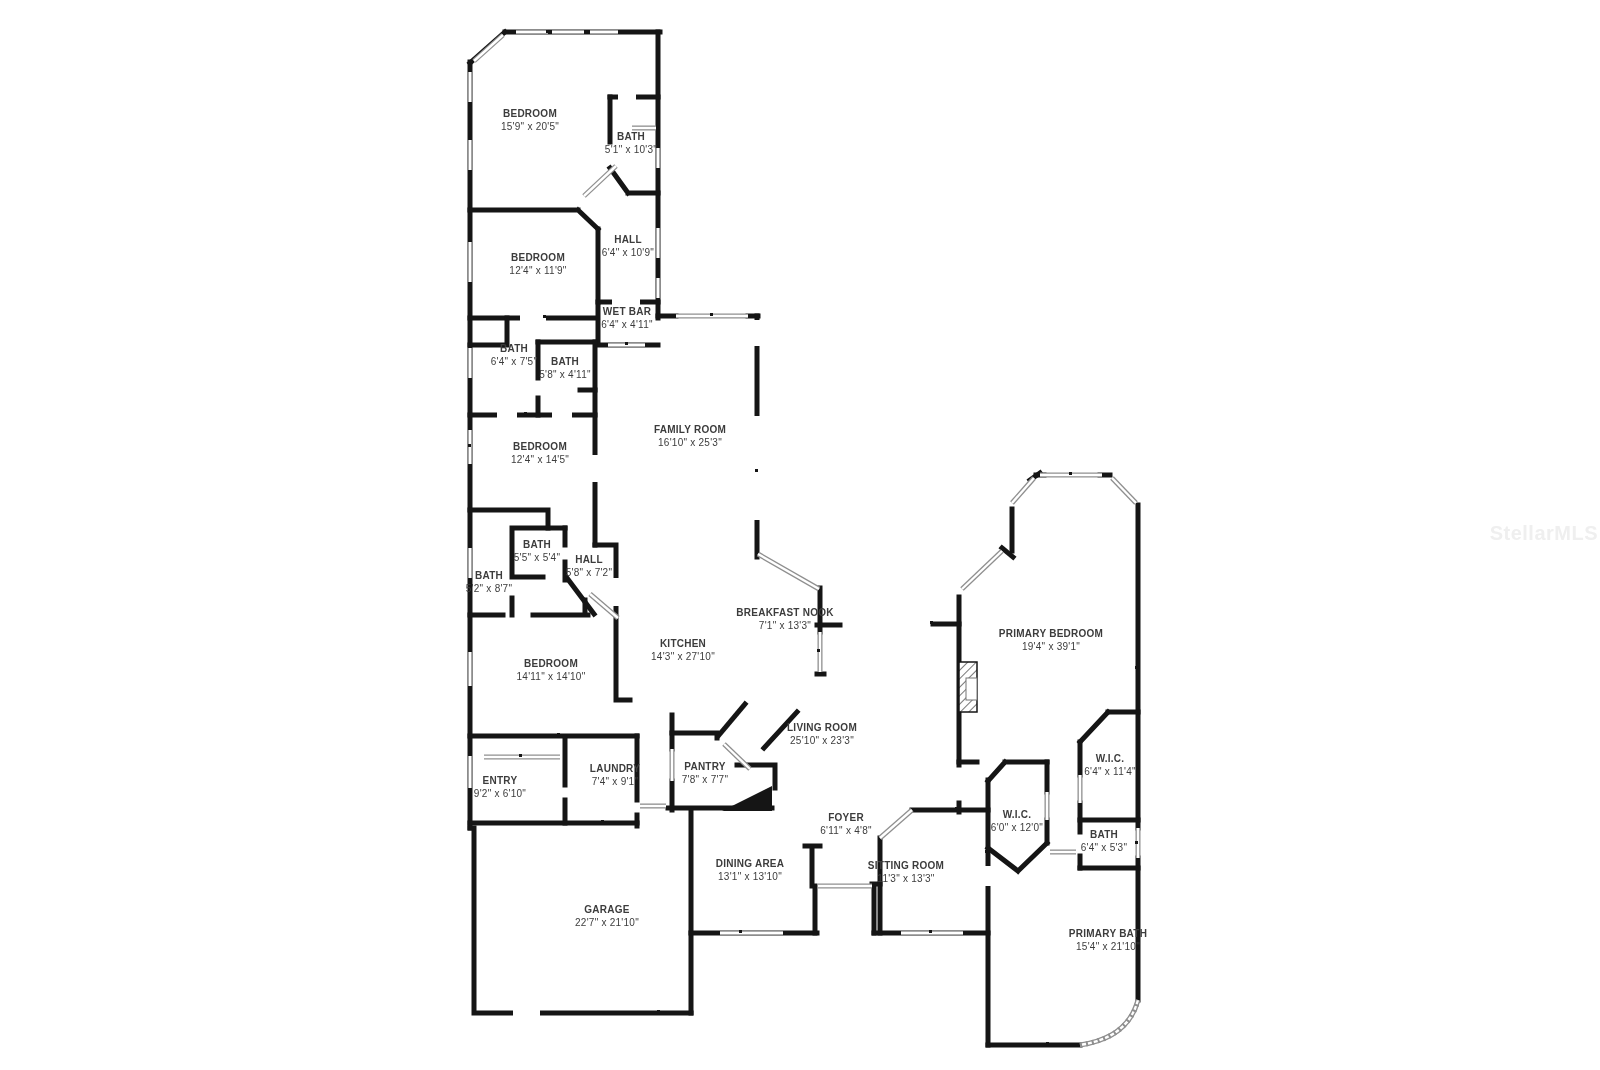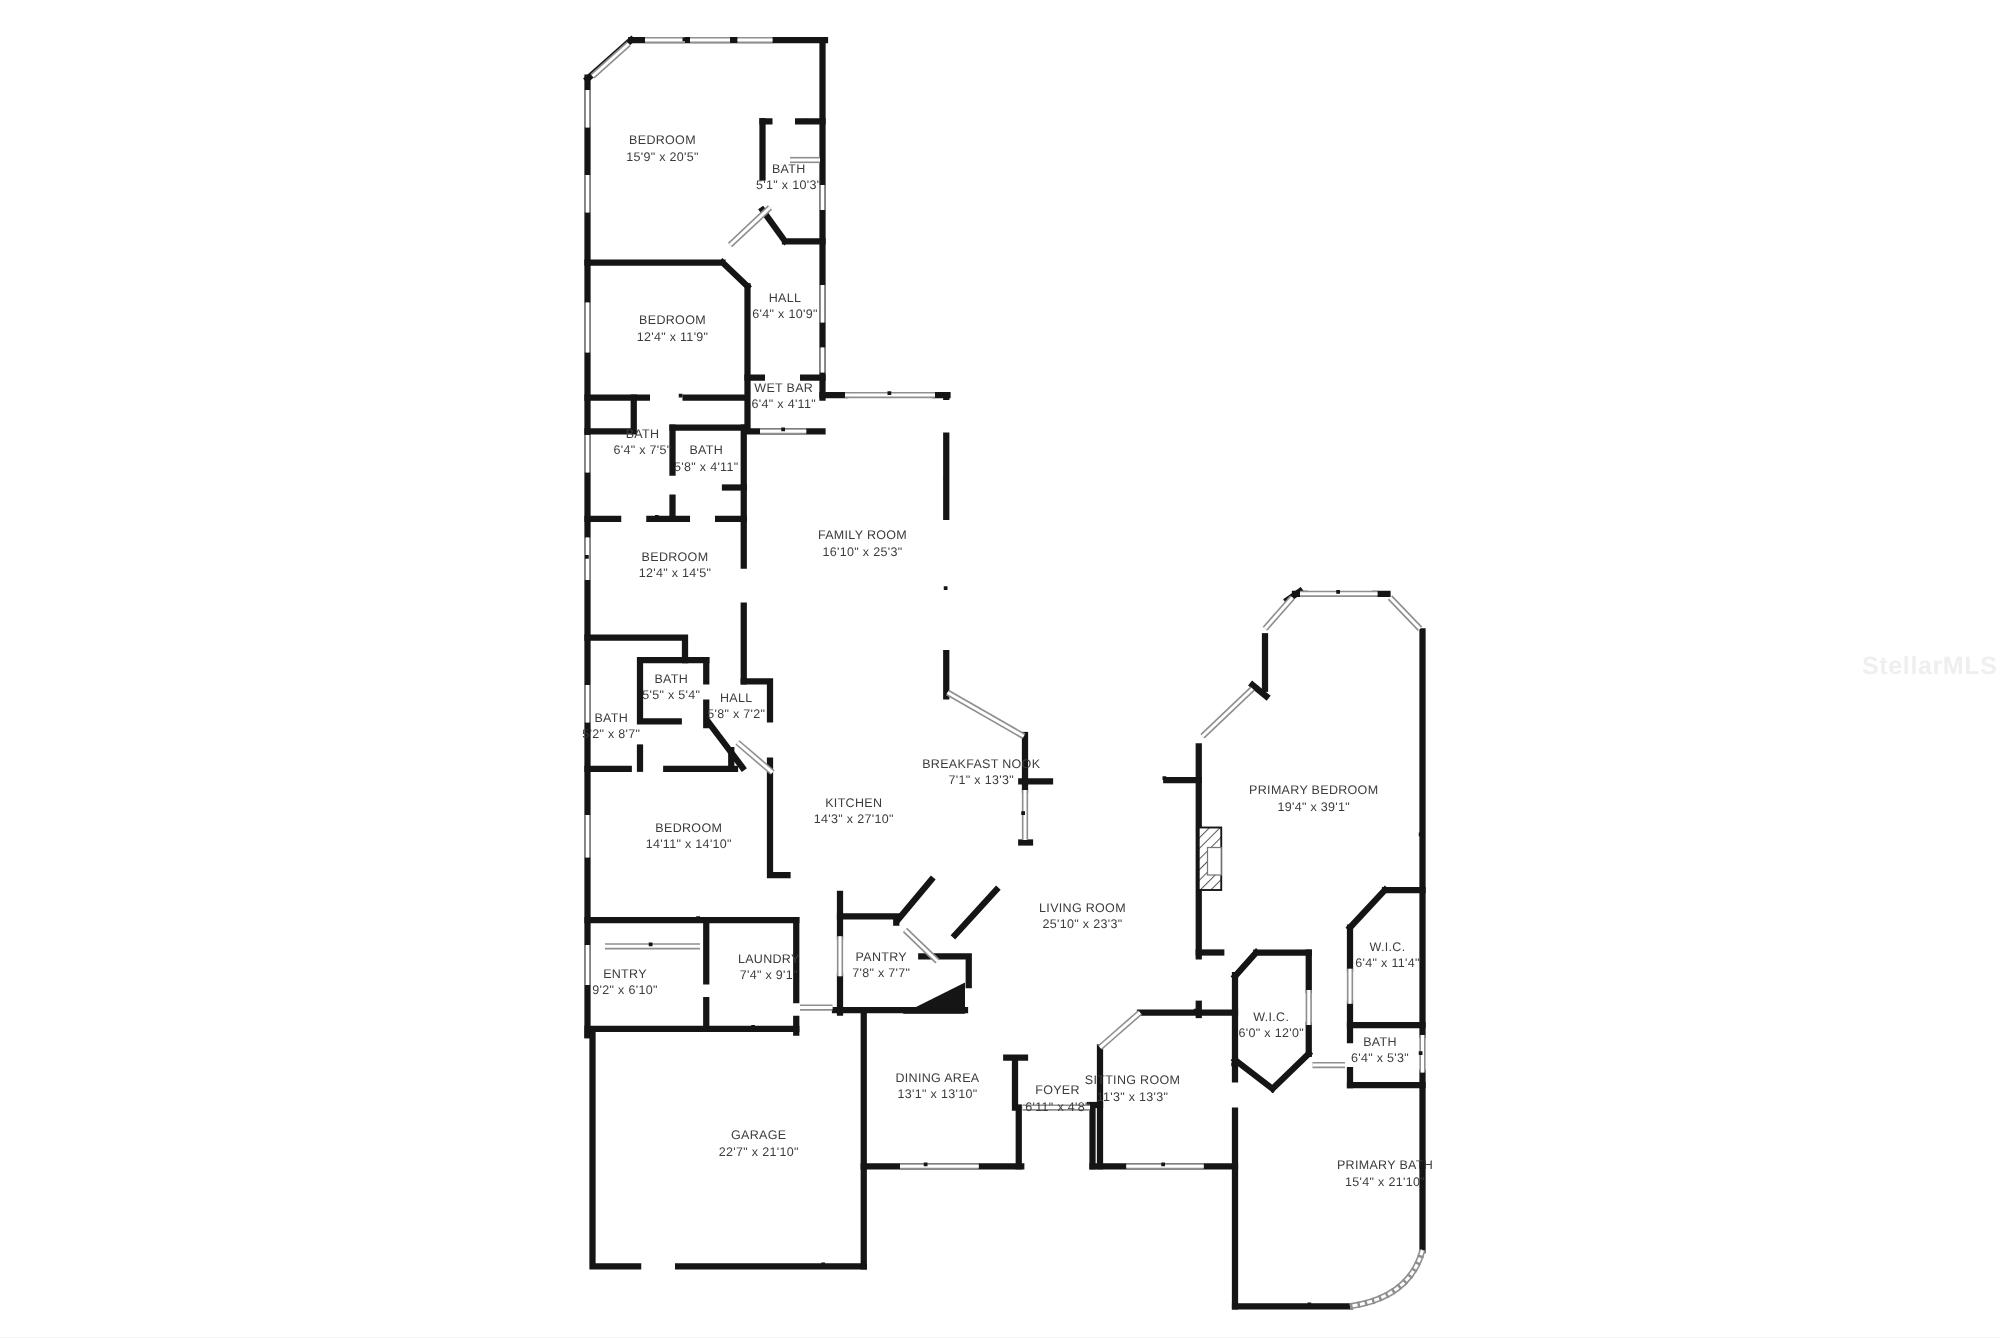--- a/index.html
+++ b/index.html
@@ -6,21 +6,21 @@
   #canvas{position:relative;width:1600px;height:1070px;background:#ffffff;overflow:hidden;
           font-family:"Liberation Sans",sans-serif;border-bottom:2px solid #e8e8e8;}
   svg{position:absolute;left:0;top:0;}
   .wall{stroke:#151515;stroke-width:5;fill:none;stroke-linecap:square;}
   .gap{stroke:#ffffff;stroke-width:8;fill:none;stroke-linecap:butt;}
   .wf{stroke:#8f8f8f;stroke-width:5;fill:none;stroke-linecap:butt;}
   .wc{stroke:#ffffff;stroke-width:2.4;fill:none;stroke-linecap:butt;}
   .tick{fill:#151515;}
   .room-label{position:absolute;transform:translate(-50%,-50%);text-align:center;
      color:#3c3c3c;font-size:10px;line-height:12.5px;white-space:nowrap;letter-spacing:.25px;}
-  .room-label .nm{text-transform:uppercase;}
+  .room-label .nm{text-transform:uppercase;font-weight:bold;}
   #watermark{position:absolute;top:522px;right:2px;font-size:20px;font-weight:700;
      color:#efefef;letter-spacing:.5px;}
 </style>
 </head>
 <body>
 
 <div id="canvas">
 
   <svg width="1600" height="1070" viewBox="0 0 1600 1070">
     <defs>
@@ -308,21 +308,21 @@
     <div class="dm">14'3" x 27'10"</div>
   </div>
   <div class="room-label" style="left:1051px;top:640px">
     <div class="nm">PRIMARY BEDROOM</div>
     <div class="dm">19'4" x 39'1"</div>
   </div>
   <div class="room-label" style="left:551px;top:670px">
     <div class="nm">BEDROOM</div>
     <div class="dm">14'11" x 14'10"</div>
   </div>
-  <div class="room-label" style="left:866px;top:734px">
+  <div class="room-label" style="left:822px;top:734px">
     <div class="nm">LIVING ROOM</div>
     <div class="dm">25'10" x 23'3"</div>
   </div>
   <div class="room-label" style="left:705px;top:773px">
     <div class="nm">PANTRY</div>
     <div class="dm">7'8" x 7'7"</div>
   </div>
   <div class="room-label" style="left:1110px;top:765px">
     <div class="nm">W.I.C.</div>
     <div class="dm">6'4" x 11'4"</div>
@@ -336,21 +336,21 @@
     <div class="dm">7'4" x 9'1"</div>
   </div>
   <div class="room-label" style="left:1017px;top:821px">
     <div class="nm">W.I.C.</div>
     <div class="dm">6'0" x 12'0"</div>
   </div>
   <div class="room-label" style="left:1104px;top:841px">
     <div class="nm">BATH</div>
     <div class="dm">6'4" x 5'3"</div>
   </div>
-  <div class="room-label" style="left:846px;top:880px">
+  <div class="room-label" style="left:846px;top:824px">
     <div class="nm">FOYER</div>
     <div class="dm">6'11" x 4'8"</div>
   </div>
   <div class="room-label" style="left:906px;top:872px">
     <div class="nm">SITTING ROOM</div>
     <div class="dm">11'3" x 13'3"</div>
   </div>
   <div class="room-label" style="left:750px;top:870px">
     <div class="nm">DINING AREA</div>
     <div class="dm">13'1" x 13'10"</div>

